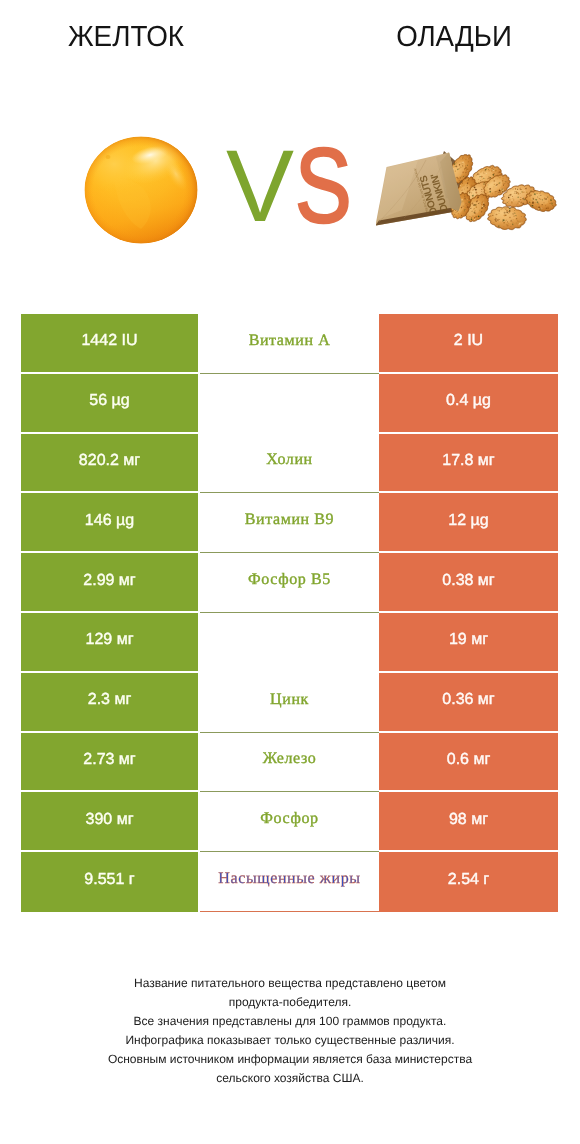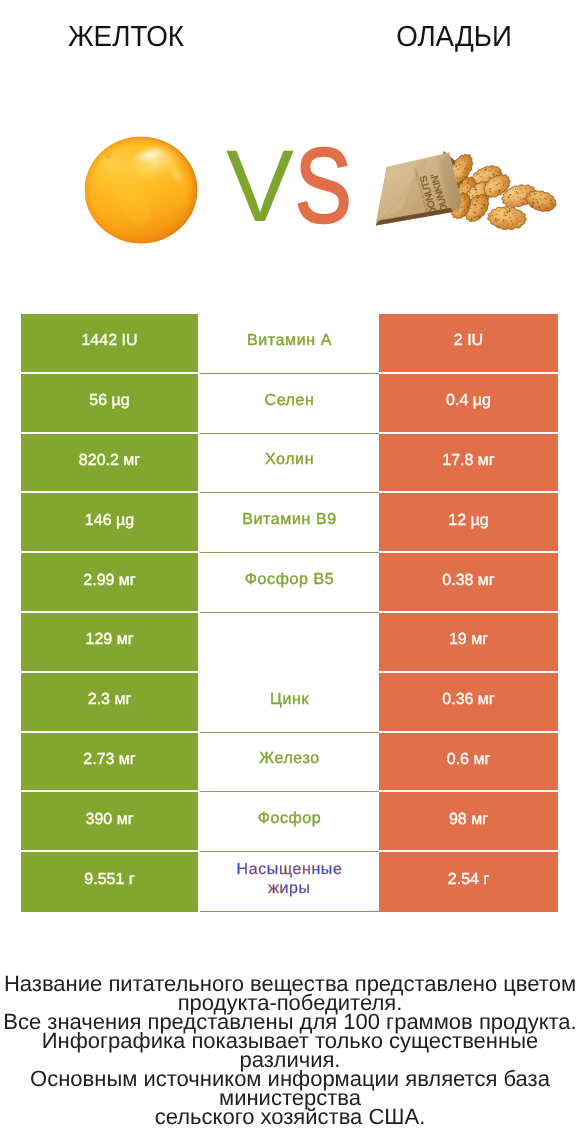--- a/index.html
+++ b/index.html
@@ -28,26 +28,26 @@
   .table{position:absolute;left:21px;top:314px;width:537px;}
   .row{position:relative;height:59.8px;}
   .cell{position:absolute;top:0;height:100%;display:flex;align-items:center;justify-content:center;
         text-align:center;font-size:16px;font-weight:400;line-height:19px;padding-bottom:6px;
         box-sizing:border-box;}
   .cl{left:0;width:177px;background:#82a62f;color:#fdfff2;-webkit-text-stroke:.42px #fdfff2;}
   .cm{left:179px;width:179px;background:#fff;color:#82a62f;-webkit-text-stroke:.38px #82a62f;padding:0 18px 6px;letter-spacing:.6px;}
   .cr{left:358px;width:179px;background:#e16f49;color:#fffaf7;-webkit-text-stroke:.42px #fffaf7;}
   .row .cl:after,.row .cr:after{content:"";position:absolute;left:0;right:0;bottom:0;height:2px;background:#fff;}
   .row:last-child .cl:after,.row:last-child .cr:after{display:none;}
-  .cm{border-bottom:1.2px solid #8b9a5c;box-sizing:border-box;}
+  .cm{border-bottom:1.2px solid #8b9a5c;box-sizing:border-box;font-family:Liberation Serif, serif;}
   .row:last-child .cm{border-bottom:1px solid #d9734f;}
   .cm.orange{color:#1d4ed8;-webkit-text-stroke:.38px #d9643c;}
 
   
-  .footer{position:absolute;left:0;top:973.5px;width:580px;text-align:center;font-size:22px;
+  .footer{position:absolute;left:0;top:973.5px;width:580px;text-align:center;font-size:12px;
           color:#202020;line-height:19.0px;letter-spacing:0px;}
 </style>
 </head>
 <body>
 
 <div class="page">
 
   <div class="titles">
     <div class="title title-left">ЖЕЛТОК</div>
     <div class="title title-right">ОЛАДЬИ</div>
@@ -884,21 +884,20 @@
   </div>
 
   <div class="table" id="table">
       <div class="row">
         <div class="cell cl">1442 IU</div>
         <div class="cell cm">Витамин A</div>
         <div class="cell cr">2 IU</div>
       </div>
       <div class="row">
         <div class="cell cl">56 µg</div>
-        <div class="cell cm">Селен</div>
         <div class="cell cr">0.4 µg</div>
       </div>
       <div class="row">
         <div class="cell cl">820.2 мг</div>
         <div class="cell cm">Холин</div>
         <div class="cell cr">17.8 мг</div>
       </div>
       <div class="row">
         <div class="cell cl">146 µg</div>
         <div class="cell cm">Витамин B9</div>

